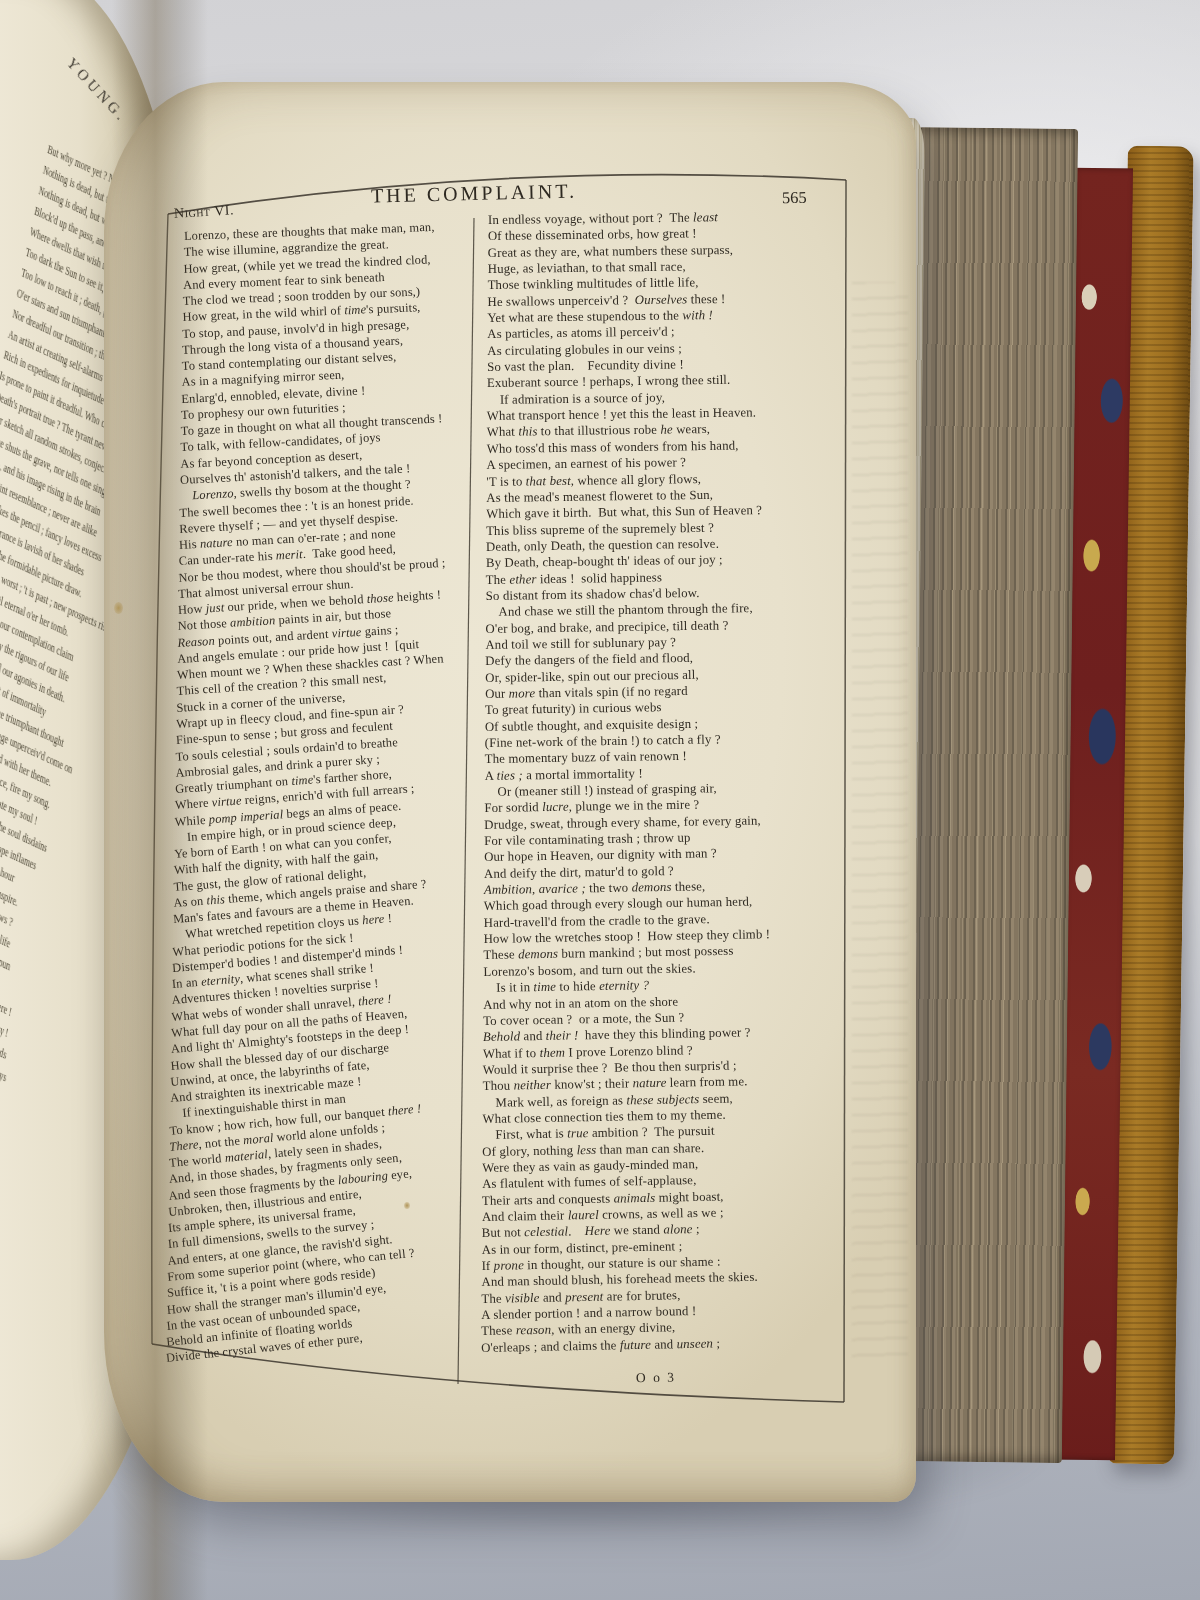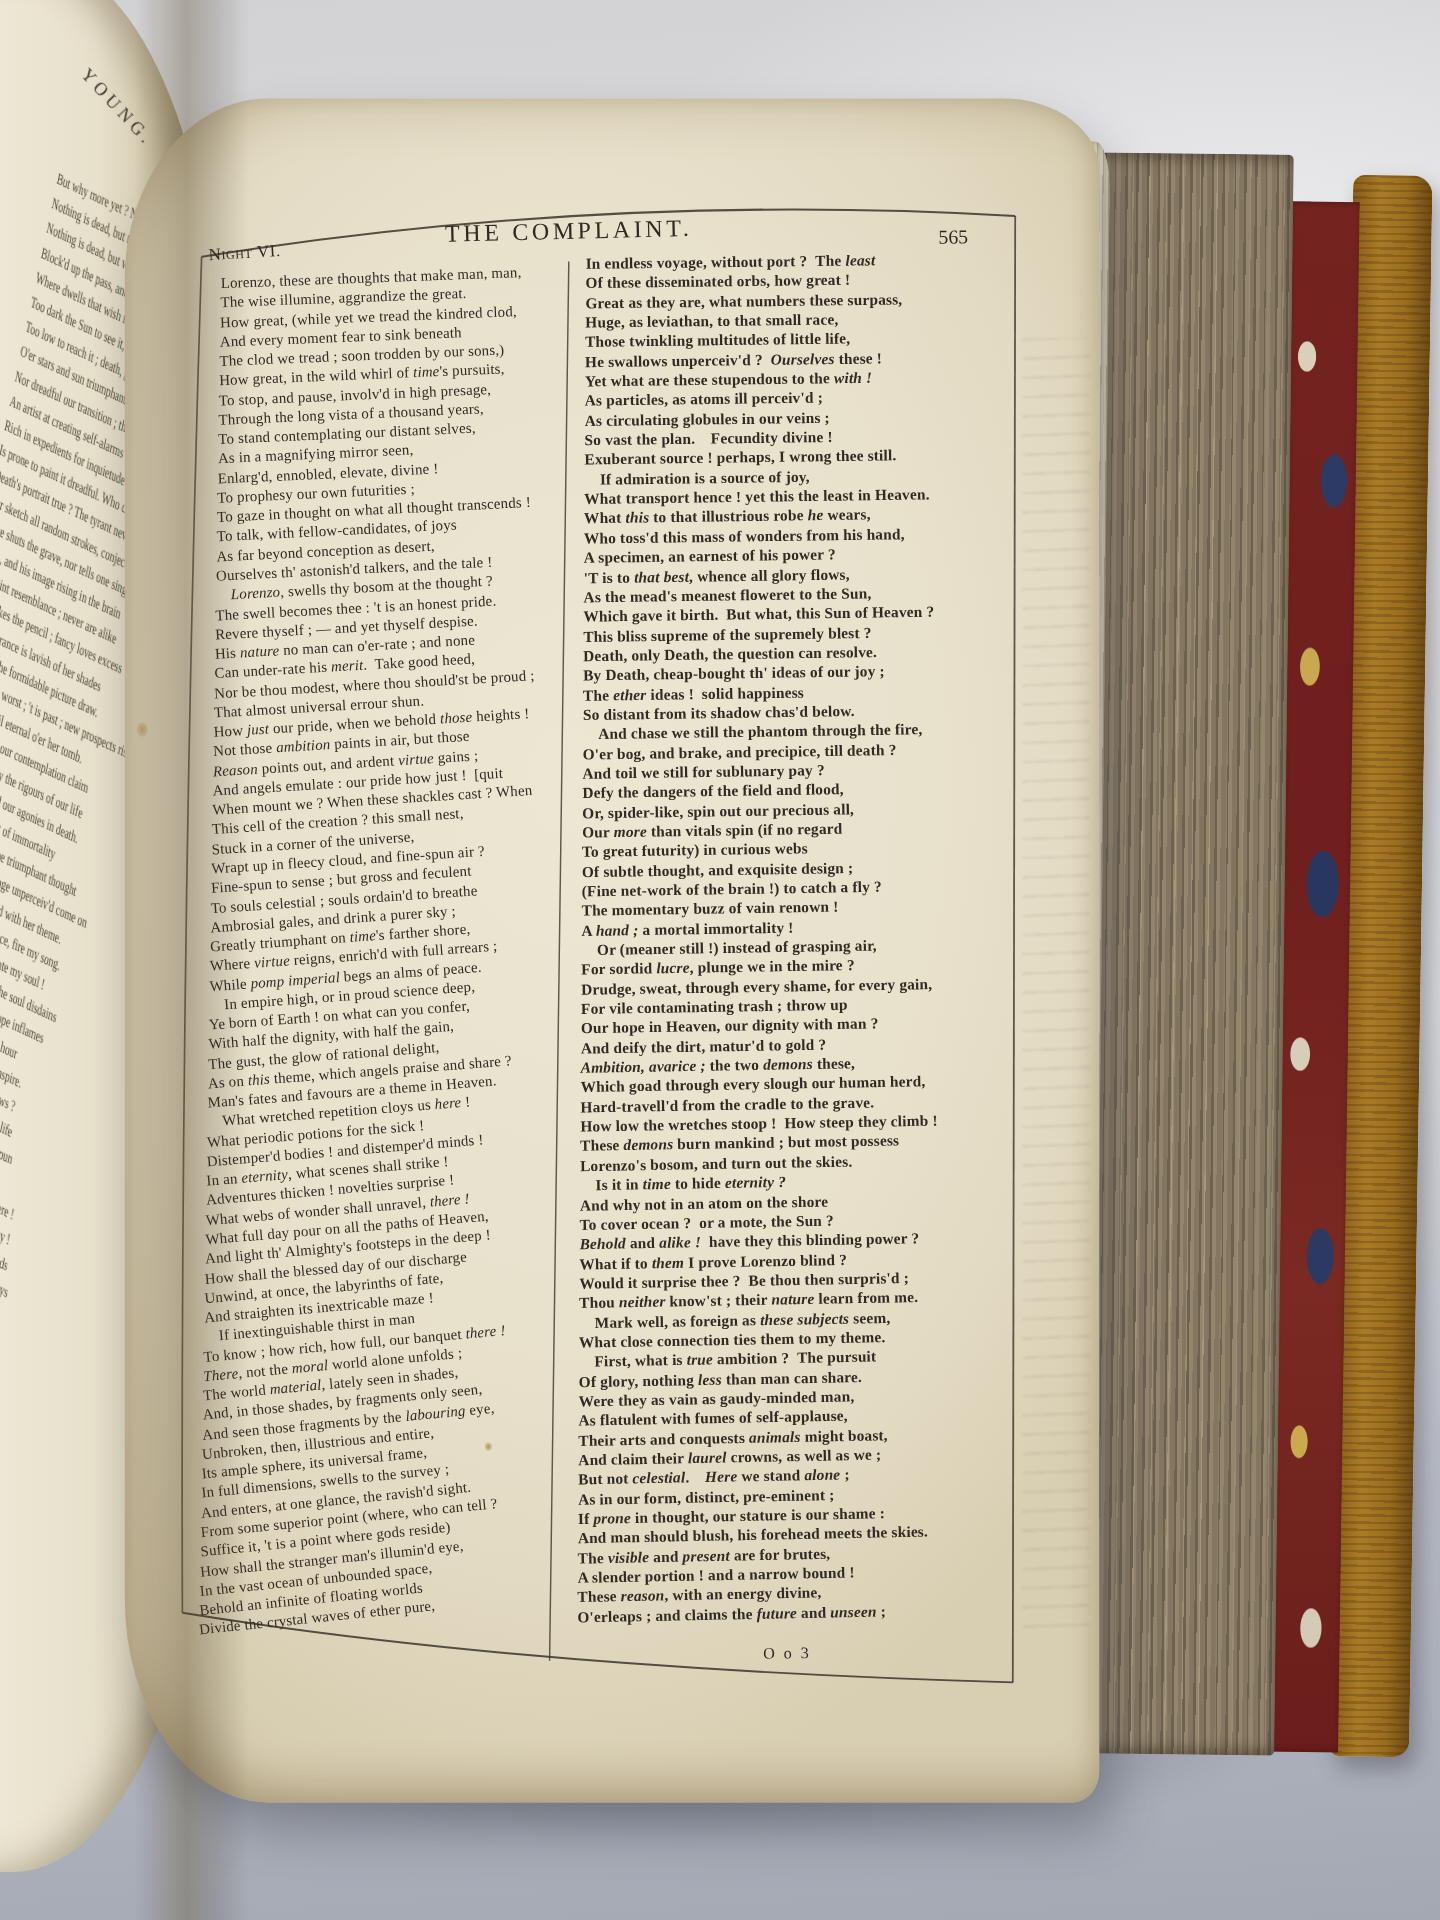--- a/index.html
+++ b/index.html
@@ -74,21 +74,21 @@
     overflow:hidden;}
   .frame-svg{position:absolute;left:0;top:0;width:812px;height:1420px;}
   .page-header{position:absolute;left:60px;top:100px;width:620px;text-align:center;
     font-size:20px;letter-spacing:3px;color:#2e2921;transform:rotate(-1.4deg);white-space:nowrap;}
   .page-number{position:absolute;left:678px;top:106px;font-size:16.5px;color:#2e2921;
     transform:rotate(-1deg);}
   .section-heading{position:absolute;left:70px;top:122px;font-size:14px;color:#2e2921;
     font-variant:small-caps;letter-spacing:.5px;transform:rotate(-3.4deg);}
   .col{position:absolute;}
   .col-left{left:66px;top:146px;width:300px;}
-  .col-right{left:380px;top:130px;width:362px;font-weight:bold;}
+  .col-right{left:380px;top:130px;width:362px;}
   .verse-line{white-space:nowrap;color:#2f2a22;transform-origin:left center;letter-spacing:.15px;}
   .col-left .verse-line{font-size:12.4px;line-height:16.28px;height:16.28px;}
   .col-right .verse-line{font-size:12.8px;line-height:16.35px;height:16.35px;}
   .signature{position:absolute;left:380px;top:1288px;width:344px;text-align:center;
     font-size:13.5px;letter-spacing:2px;color:#2f2a22;transform:rotate(-1deg);}
   .show-through{position:absolute;right:8px;top:200px;width:56px;height:1080px;
     background:repeating-linear-gradient(178deg,rgba(110,100,80,.10) 0 2px,rgba(110,100,80,0) 2px 16px);
     filter:blur(1px);}
   .spot1{position:absolute;left:10px;top:520px;width:9px;height:12px;border-radius:50%;
     background:radial-gradient(#b59a5e,rgba(181,154,94,0));}
@@ -287,37 +287,37 @@
         <div class="verse-line" style="transform: translateX(1.6px) rotate(-0.844deg);"> And chase we still the phantom through the fire,</div>
         <div class="verse-line" style="transform: translateX(1.5px) rotate(-0.85deg);">O'er bog, and brake, and precipice, till death ?</div>
         <div class="verse-line" style="transform: translateX(1.4px) rotate(-0.856deg);">And toil we still for sublunary pay ?</div>
         <div class="verse-line" style="transform: translateX(1.3px) rotate(-0.862deg);">Defy the dangers of the field and flood,</div>
         <div class="verse-line" style="transform: translateX(1.2px) rotate(-0.868deg);">Or, spider-like, spin out our precious all,</div>
         <div class="verse-line" style="transform: translateX(1.1px) rotate(-0.874deg);">Our <i>more</i> than vitals spin (if no regard</div>
         <div class="verse-line" style="transform: translateX(1px) rotate(-0.88deg);">To great futurity) in curious webs</div>
         <div class="verse-line" style="transform: translateX(0.9px) rotate(-0.886deg);">Of subtle thought, and exquisite design ;</div>
         <div class="verse-line" style="transform: translateX(0.8px) rotate(-0.892deg);">(Fine net-work of the brain !) to catch a fly ?</div>
         <div class="verse-line" style="transform: translateX(0.7px) rotate(-0.898deg);">The momentary buzz of vain renown !</div>
-        <div class="verse-line" style="transform: translateX(0.6px) rotate(-0.904deg);">A <i>hand ;</i> a mortal immortality !</div>
+        <div class="verse-line" style="transform: translateX(0.6px) rotate(-0.904deg);">A <i>ties ;</i> a mortal immortality !</div>
         <div class="verse-line" style="transform: translateX(0.5px) rotate(-0.91deg);"> Or (meaner still !) instead of grasping air,</div>
         <div class="verse-line" style="transform: translateX(0.4px) rotate(-0.916deg);">For sordid <i>lucre</i>, plunge we in the mire ?</div>
         <div class="verse-line" style="transform: translateX(0.3px) rotate(-0.922deg);">Drudge, sweat, through every shame, for every gain,</div>
         <div class="verse-line" style="transform: translateX(0.2px) rotate(-0.928deg);">For vile contaminating trash ; throw up</div>
         <div class="verse-line" style="transform: translateX(0.1px) rotate(-0.934deg);">Our hope in Heaven, our dignity with man ?</div>
         <div class="verse-line" style="transform: translateX(0px) rotate(-0.94deg);">And deify the dirt, matur'd to gold ?</div>
         <div class="verse-line" style="transform: translateX(-0.1px) rotate(-0.946deg);"><i>Ambition, avarice ;</i> the two <i>demons</i> these,</div>
         <div class="verse-line" style="transform: translateX(-0.2px) rotate(-0.952deg);">Which goad through every slough our human herd,</div>
         <div class="verse-line" style="transform: translateX(-0.3px) rotate(-0.958deg);">Hard-travell'd from the cradle to the grave.</div>
         <div class="verse-line" style="transform: translateX(-0.4px) rotate(-0.964deg);">How low the wretches stoop ! How steep they climb !</div>
         <div class="verse-line" style="transform: translateX(-0.5px) rotate(-0.97deg);">These <i>demons</i> burn mankind ; but most possess</div>
         <div class="verse-line" style="transform: translateX(-0.6px) rotate(-0.976deg);">Lorenzo's bosom, and turn out the skies.</div>
         <div class="verse-line" style="transform: translateX(-0.7px) rotate(-0.982deg);"> Is it in <i>time</i> to hide <i>eternity ?</i></div>
         <div class="verse-line" style="transform: translateX(-0.8px) rotate(-0.988deg);">And why not in an atom on the shore</div>
         <div class="verse-line" style="transform: translateX(-0.9px) rotate(-0.994deg);">To cover ocean ? or a mote, the Sun ?</div>
-        <div class="verse-line" style="transform: translateX(-1px) rotate(-1deg);"><i>Behold</i> and <i>alike !</i> have they this blinding power ?</div>
+        <div class="verse-line" style="transform: translateX(-1px) rotate(-1deg);"><i>Behold</i> and <i>their !</i> have they this blinding power ?</div>
         <div class="verse-line" style="transform: translateX(-1.1px) rotate(-1.006deg);">What if to <i>them</i> I prove Lorenzo blind ?</div>
         <div class="verse-line" style="transform: translateX(-1.2px) rotate(-1.012deg);">Would it surprise thee ? Be thou then surpris'd ;</div>
         <div class="verse-line" style="transform: translateX(-1.3px) rotate(-1.018deg);">Thou <i>neither</i> know'st ; their <i>nature</i> learn from me.</div>
         <div class="verse-line" style="transform: translateX(-1.4px) rotate(-1.024deg);"> Mark well, as foreign as <i>these subjects</i> seem,</div>
         <div class="verse-line" style="transform: translateX(-1.5px) rotate(-1.03deg);">What close connection ties them to my theme.</div>
         <div class="verse-line" style="transform: translateX(-1.6px) rotate(-1.036deg);"> First, what is <i>true</i> ambition ? The pursuit</div>
         <div class="verse-line" style="transform: translateX(-1.7px) rotate(-1.042deg);">Of glory, nothing <i>less</i> than man can share.</div>
         <div class="verse-line" style="transform: translateX(-1.8px) rotate(-1.048deg);">Were they as vain as gaudy-minded man,</div>
         <div class="verse-line" style="transform: translateX(-1.9px) rotate(-1.054deg);">As flatulent with fumes of self-applause,</div>
         <div class="verse-line" style="transform: translateX(-2px) rotate(-1.06deg);">Their arts and conquests <i>animals</i> might boast,</div>

